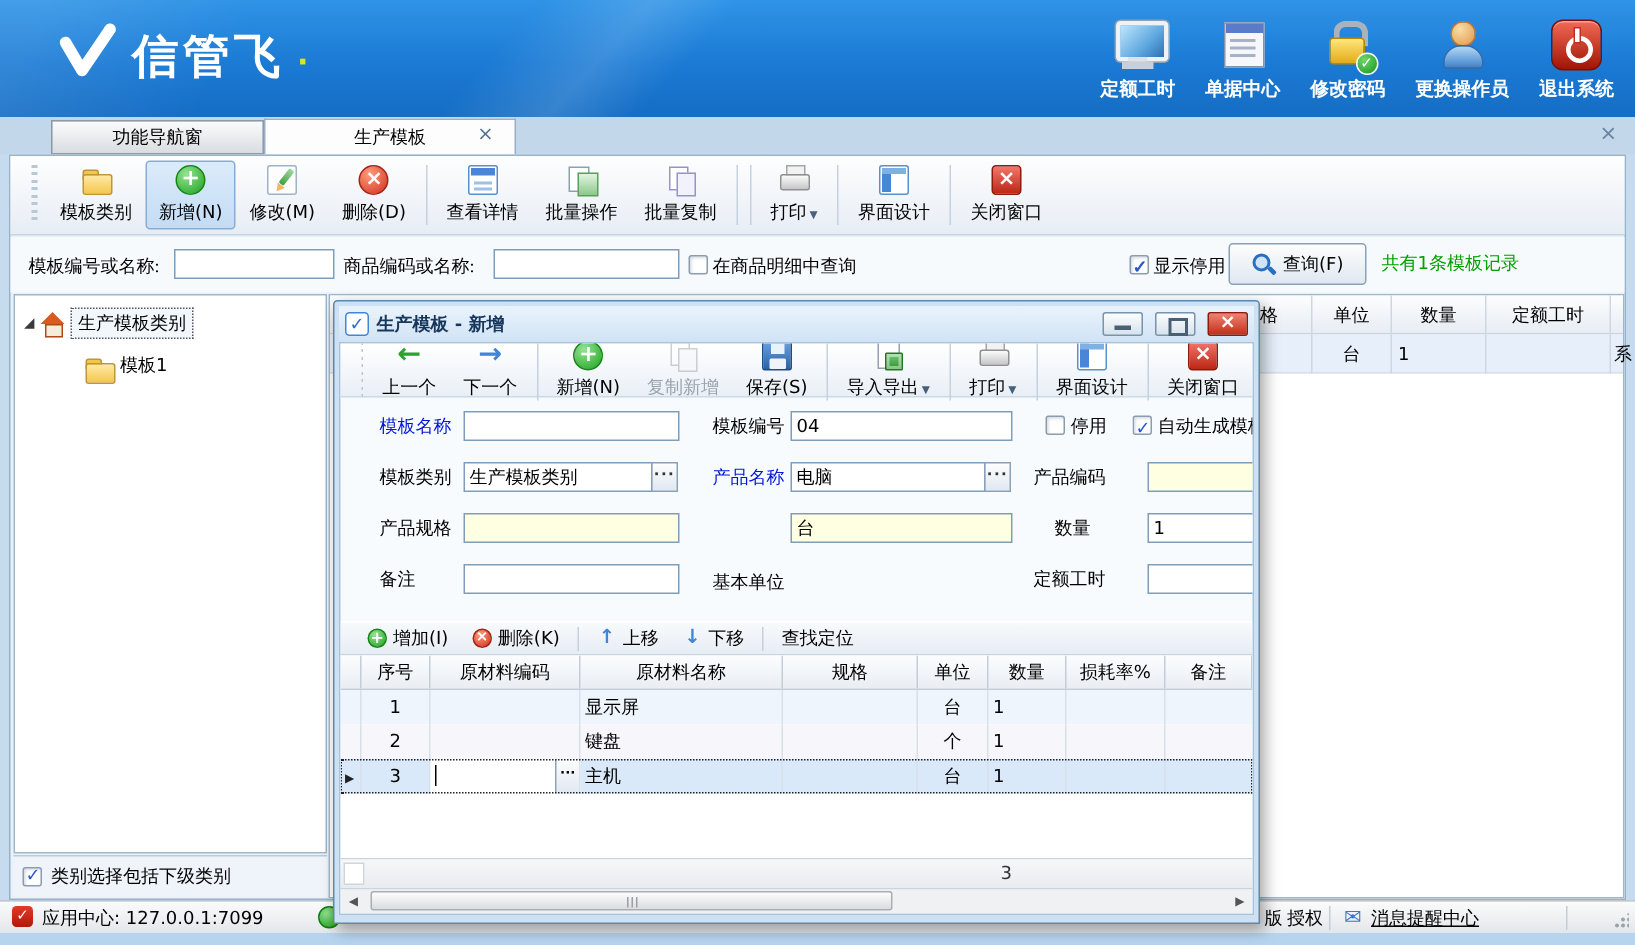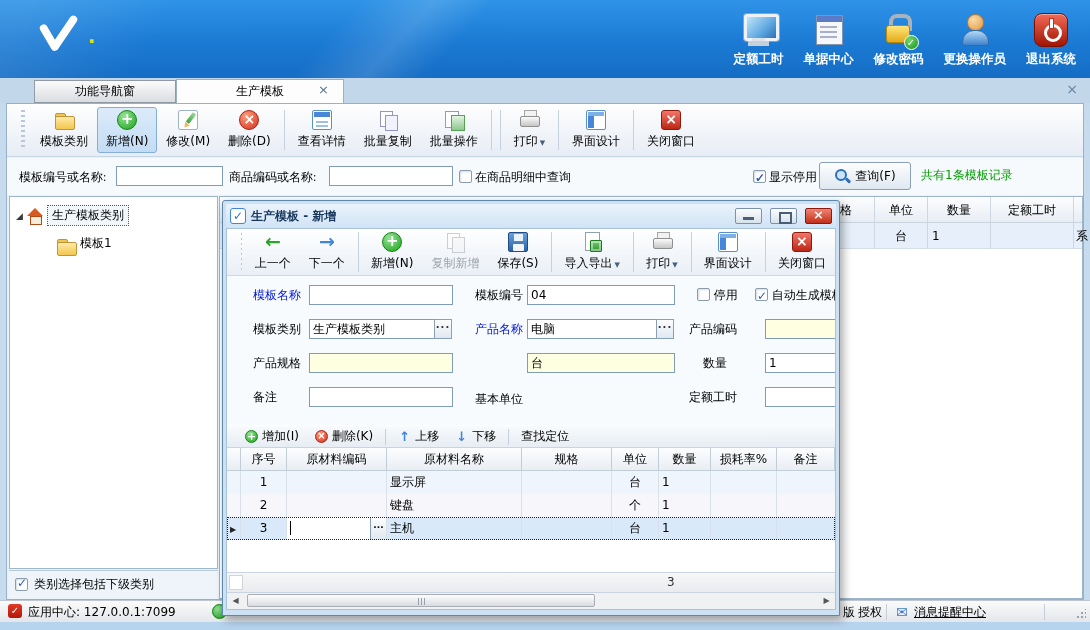--- a/index.html
+++ b/index.html
@@ -211,21 +211,21 @@
   .wbtn{width:27px;height:16px;border:1px solid #7a93ad;border-radius:2px;margin-left:3px;
     background:linear-gradient(#fcfdfe,#d7e2ec);position:relative;cursor:pointer;}
   .wbtn.min::before{content:"";position:absolute;left:7px;bottom:3px;width:11px;height:3px;background:#4a5f74;}
   .wbtn.max::before{content:"";position:absolute;left:8px;top:3px;width:9px;height:8px;
     border:2px solid #4a5f74;}
   .wbtn.close{background:linear-gradient(#f08372,#c22f1a);border-color:#8d1a0c;}
   .wbtn.close::before{content:"×";position:absolute;left:0;right:0;top:50%;transform:translateY(-58%);
     text-align:center;color:#fff;font-weight:700;font-size:13px;line-height:1;}
   .dbody{position:relative;height:382px;background:#f7fbfe;border:1px solid #a9c3db;
     display:flex;flex-direction:column;overflow:hidden;}
-  .dtoolbar{position:relative;height:47px;background:linear-gradient(#ffffff,#e9eff6);
+  .dtoolbar{position:relative;height:36px;background:linear-gradient(#ffffff,#e9eff6);
     border-bottom:1px solid #ccd9e6;display:flex;align-items:center;padding-left:14px;flex:0 0 auto;}
   .dform{position:relative;height:149px;flex:0 0 auto;}
   .flb{position:absolute;height:20px;line-height:20px;white-space:nowrap;}
   .blue-lab{color:#0016d9;}
   .ell{position:absolute;width:18px;height:20px;border:1px solid #8aa0b8;
     background:linear-gradient(#fdfdfd,#dfe8f1);text-align:center;line-height:16px;
     font-weight:700;color:#333;cursor:pointer;font-size:10px;letter-spacing:1px;}
   .dgtoolbar{position:relative;height:23px;background:linear-gradient(#f8fafc,#e7edf4);
     border-top:1px solid #fff;border-bottom:1px solid #c9d4e0;display:flex;align-items:center;
     padding-left:12px;gap:4px;flex:0 0 auto;}
@@ -264,20 +264,21 @@
 <div class="screen">
 
   <div class="header">
     <div class="brand">
       <span>
         <svg viewBox="0 0 40 40">
             <path d="M7 13 L17 30 L34 5" stroke="#ffffff" stroke-width="7" fill="none" stroke-linecap="round" stroke-linejoin="round"></path>
             <circle cx="33" cy="5" r="2.6" fill="#ffffff"></circle>
           </svg>
       </span>
+      <span class="brand-main">信管飞</span>
       <span class="brand-dot">·</span>
     </div>
     <div class="hdr-nav">
       <div class="hdr-item">
         <span class="ic ic34 i-monitor"></span>
         <span class="lab">定额工时</span>
       </div>
       <div class="hdr-item">
         <span class="ic ic34 i-doc"></span>
         <span class="lab">单据中心</span>
@@ -327,26 +328,26 @@
       <div class="tbtn">
         <span class="ic ic20 i-del"></span>
         <span class="lab">删除(D)</span>
       </div>
       <div class="tsep"></div>
       <div class="tbtn">
         <span class="ic ic20 i-detail"></span>
         <span class="lab">查看详情</span>
       </div>
       <div class="tbtn">
+        <span class="ic ic20 i-batch"></span>
+        <span class="lab">批量操作</span>
+      </div>
+      <div class="tbtn">
         <span class="ic ic20 i-copy"></span>
         <span class="lab">批量复制</span>
-      </div>
-      <div class="tbtn">
-        <span class="ic ic20 i-batch"></span>
-        <span class="lab">批量操作</span>
       </div>
       <div class="tsep"></div>
       <div class="tsep"></div>
       <div class="tbtn">
         <span class="ic ic20 i-print"></span>
         <span class="lab"><span>打印</span><span class="dd">▼</span></span>
       </div>
       <div class="tsep"></div>
       <div class="tbtn">
         <span class="ic ic20 i-design"></span>

